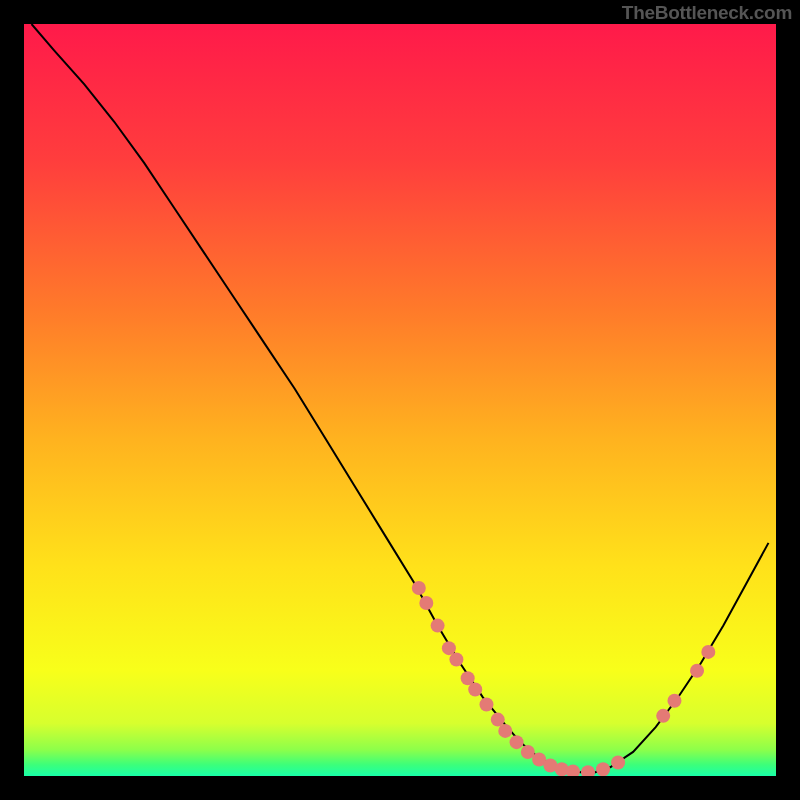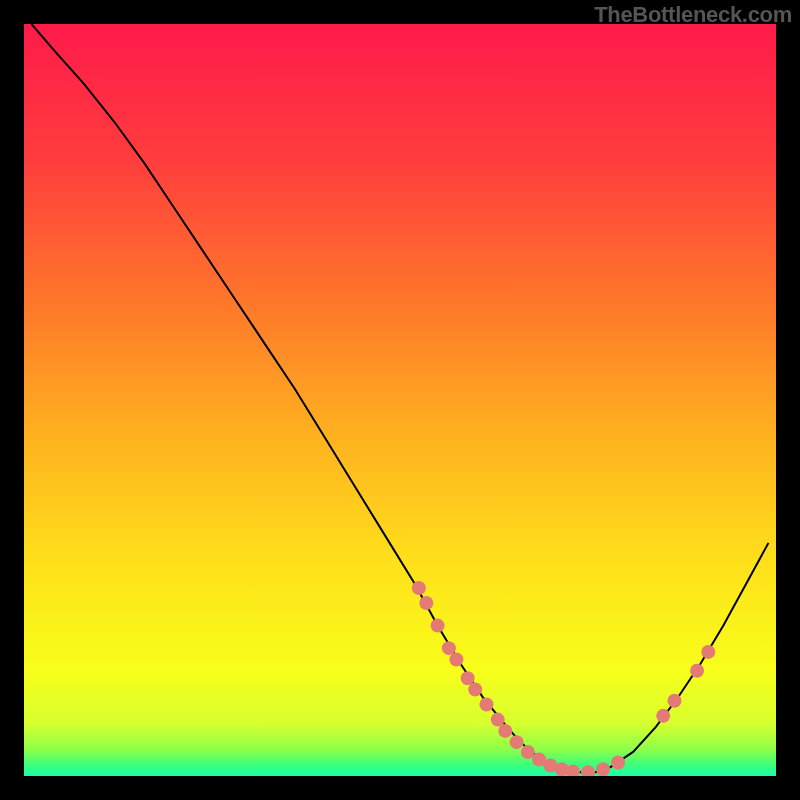--- a/index.html
+++ b/index.html
@@ -22,21 +22,21 @@
     left: 24px;
     top: 24px;
     width: 752px;
     height: 752px;
   }
   .watermark {
     position: absolute;
     top: 2px;
     right: 8px;
     color: #555;
-    font-size: 22px;
+    font-size: 19px;
     font-weight: bold;
     letter-spacing: -0.3px;
   }
 </style>
 </head>
 <body>
 
 <div class="frame">
   <div class="watermark">TheBottleneck.com</div>
   <svg class="plot" viewBox="0 0 752 752" preserveAspectRatio="none">

